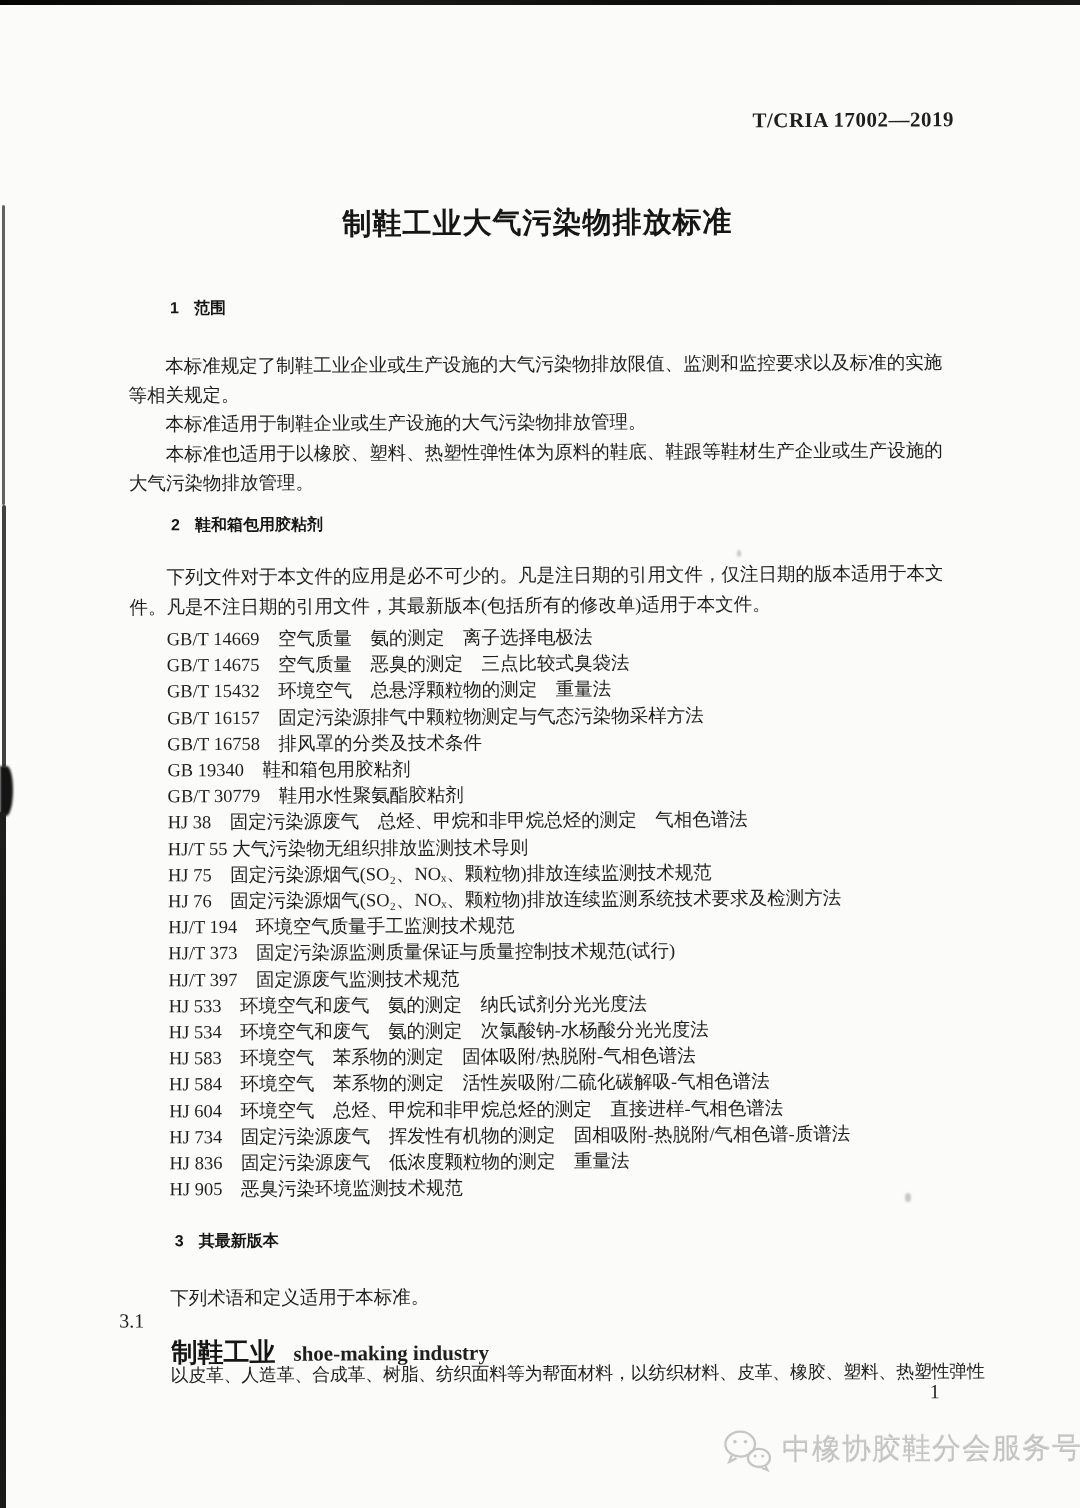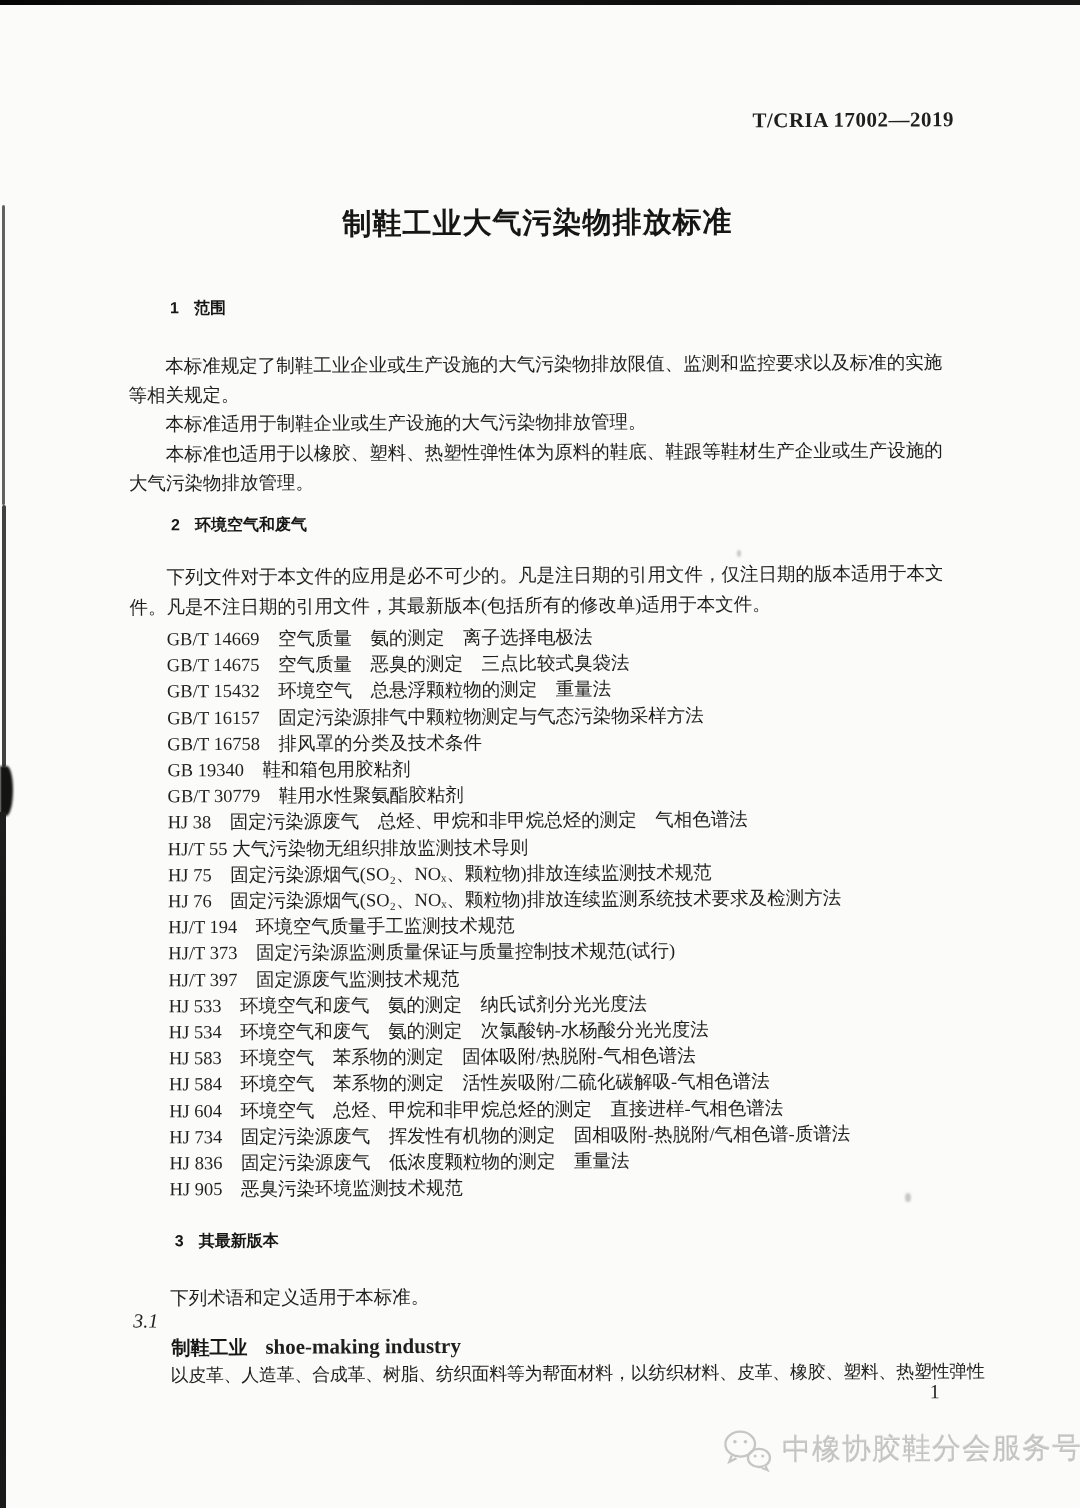--- a/index.html
+++ b/index.html
@@ -37,24 +37,24 @@
   #sec1-heading{top:299px;}
   #sec2-heading{top:516px;}
   #sec3-heading{top:1232px;}
   .body-block{position:absolute;left:130px;width:814px;font-size:18.5px;}
   #sec1-paras{top:353px;line-height:29.2px;}
   #sec1-paras p,.intro-p{margin:0;text-indent:2em;}
   #sec2-intro{top:563px;line-height:30px;}
   #ref-list{top:627px;left:167px;width:830px;line-height:26.2px;}
   .ref-item{white-space:nowrap;}
   #sec3-intro{top:1285px;line-height:28px;}
-  .clause-num{position:absolute;left:130px;top:1310px;font-size:20px;font-style:italic;}
+  .clause-num{position:absolute;left:116px;top:1310px;font-size:20px;}
   .term-line{position:absolute;left:168px;top:1336px;white-space:nowrap;}
   .term-cn{font-family:"Liberation Sans","DejaVu Sans",sans-serif;
-    font-weight:700;font-size:19px;color:#161616;}
+    font-weight:700;font-size:26px;color:#161616;}
   .term-en{font-weight:700;font-size:21px;margin-left:18px;}
   .definition{position:absolute;left:167px;top:1364px;font-size:18px;
     letter-spacing:-0.3px;white-space:nowrap;}
   .page-number{position:absolute;left:926px;top:1385px;font-size:20px;}
   
   .watermark{position:absolute;left:718px;top:1432px;display:flex;align-items:center;
     gap:10px;color:#bdbdbd;}
   .watermark-text{font-family:"Liberation Sans","DejaVu Sans",sans-serif;
     font-size:29px;letter-spacing:1px;white-space:nowrap;
     color:#c4c4c2;text-shadow:0 1px 0 #ffffff, 0 -1px 0 #d8d8d6;}
@@ -82,21 +82,21 @@
     <div class="sec-heading" id="sec1-heading">
       <span class="num">1</span><span>范围</span>
     </div>
     <div class="body-block" id="sec1-paras">
       <p>本标准规定了制鞋工业企业或生产设施的大气污染物排放限值、监测和监控要求以及标准的实施等相关规定。</p>
       <p>本标准适用于制鞋企业或生产设施的大气污染物排放管理。</p>
       <p>本标准也适用于以橡胶、塑料、热塑性弹性体为原料的鞋底、鞋跟等鞋材生产企业或生产设施的大气污染物排放管理。</p>
     </div>
 
     <div class="sec-heading" id="sec2-heading">
-      <span class="num">2</span><span>环境空气和废气</span>
+      <span class="num">2</span><span>鞋和箱包用胶粘剂</span>
     </div>
     <div class="body-block" id="sec2-intro">
       <p class="intro-p">下列文件对于本文件的应用是必不可少的。凡是注日期的引用文件，仅注日期的版本适用于本文件。凡是不注日期的引用文件，其最新版本(包括所有的修改单)适用于本文件。</p>
     </div>
     <div class="body-block" id="ref-list">
       <div class="ref-item">GB/T 14669　空气质量　氨的测定　离子选择电极法</div>
       <div class="ref-item">GB/T 14675　空气质量　恶臭的测定　三点比较式臭袋法</div>
       <div class="ref-item">GB/T 15432　环境空气　总悬浮颗粒物的测定　重量法</div>
       <div class="ref-item">GB/T 16157　固定污染源排气中颗粒物测定与气态污染物采样方法</div>
       <div class="ref-item">GB/T 16758　排风罩的分类及技术条件</div>

